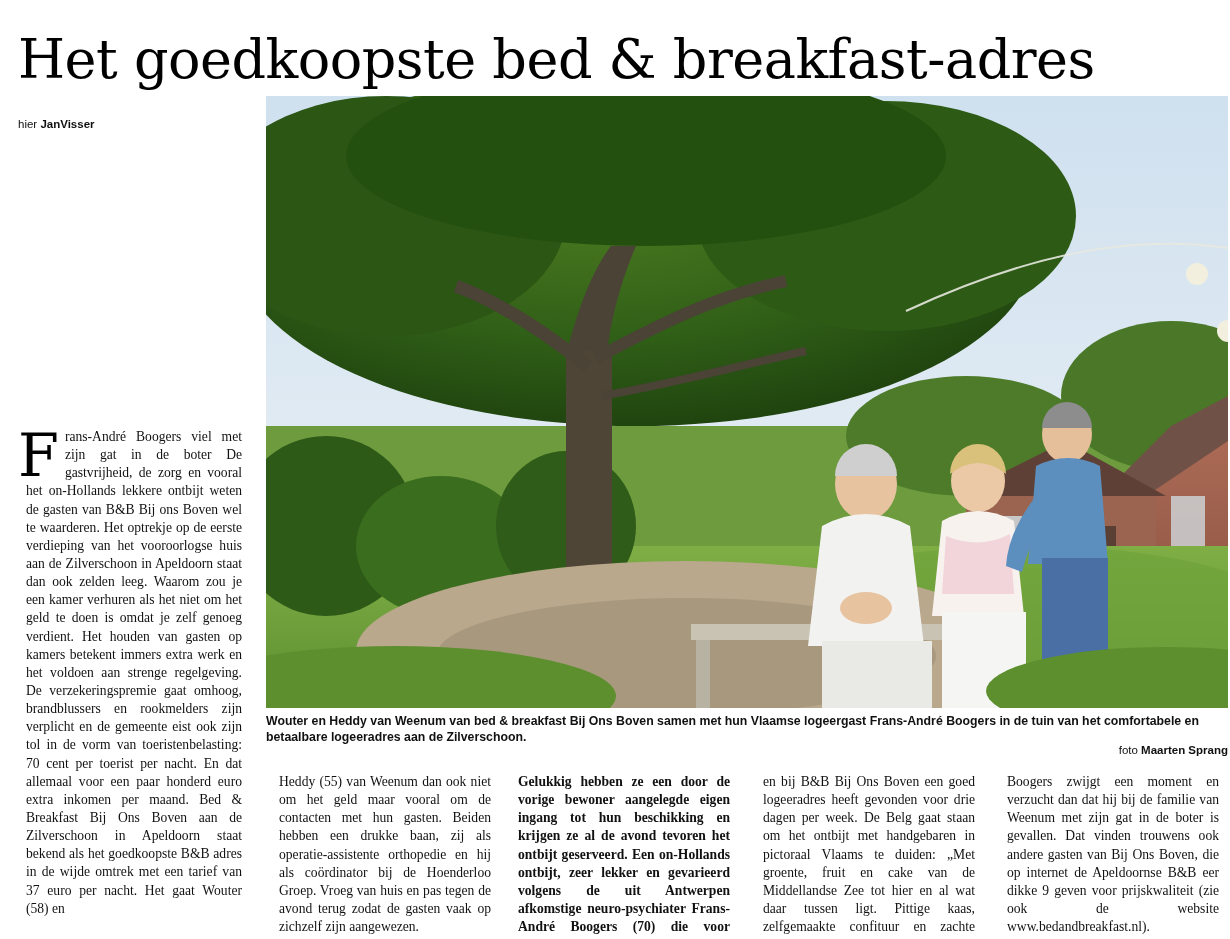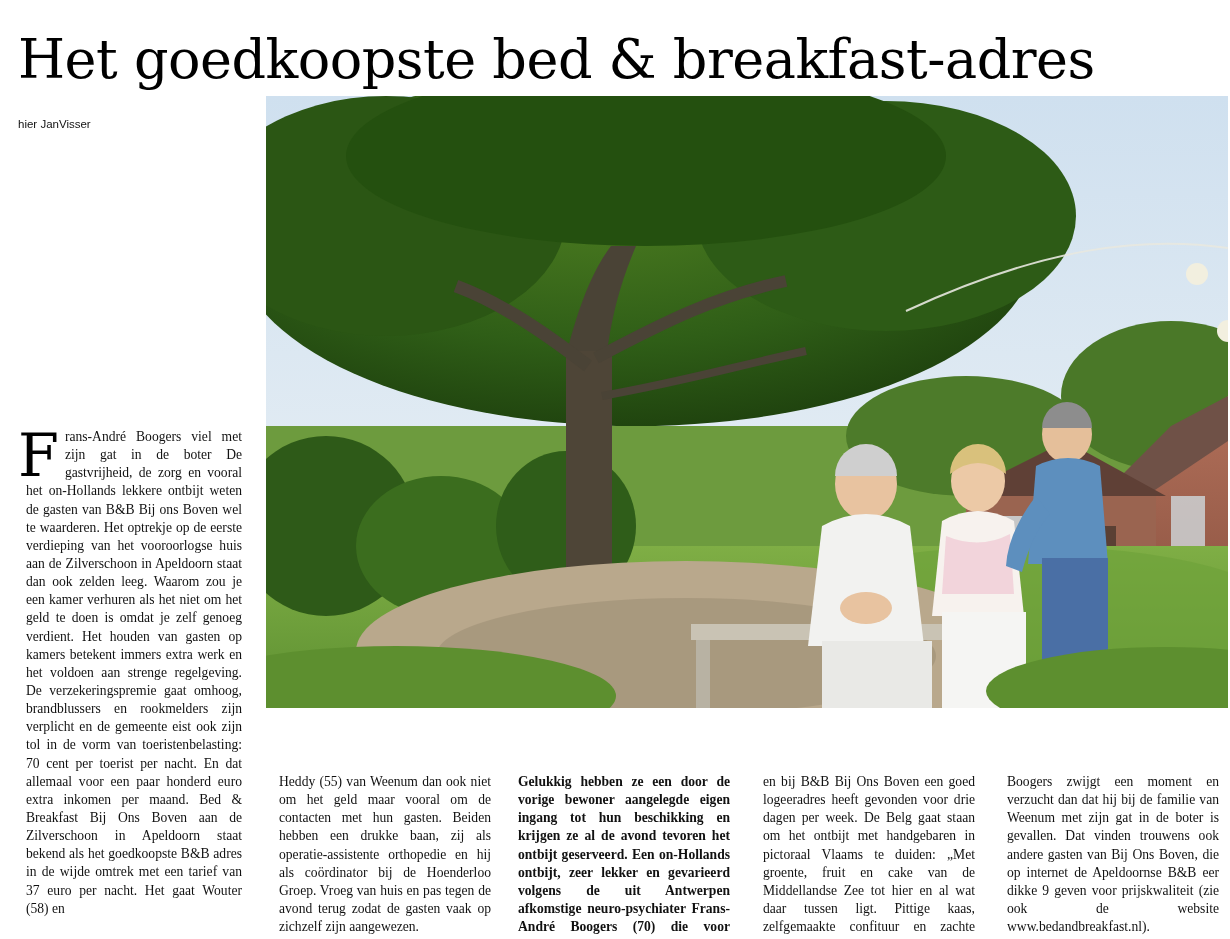--- a/index.html
+++ b/index.html
@@ -50,21 +50,21 @@
     line-height: 1.50;
     color: #111;
     margin: 0;
   }
   .byline {
     margin-top: 22px;
     font-family: "Liberation Sans", sans-serif;
     font-size: 11.5px;
     color: #111;
   }
-  .byline b { font-weight: 400; }
+  .byline b { font-weight: 700; }
 
   
   .col {
     position: absolute;
     font-family: "Liberation Serif", serif;
     font-size: 13.6px;
     line-height: 1.335;
     color: #111;
     text-align: justify;
   }
@@ -233,20 +233,25 @@
         <path d="M770,370 q32,-16 64,0 l8,98 l-80,0 z" fill="#5d8fbe"></path>
         <rect x="776" y="462" width="66" height="150" fill="#4a6fa5"></rect>
         <path d="M770,400 q-28,36 -30,70 l16,6 q10,-38 28,-58 z" fill="#5d8fbe"></path>
       </g>
 
       <ellipse cx="130" cy="600" rx="220" ry="50" fill="#5d8f2f"></ellipse>
       <ellipse cx="900" cy="595" rx="180" ry="44" fill="#5d8f2f"></ellipse>
     </svg>
   </div>
 
+  <div class="caption">Wouter en Heddy van Weenum van bed &amp; breakfast Bij Ons Boven samen met hun Vlaamse logeergast Frans-André Boogers in de tuin van het comfortabele en betaalbare logeeradres aan de Zilverschoon.</div>
+  <div class="credit">
+    <span class="lbl">foto</span>
+    <span class="nm">Maarten Sprang</span>
+  </div>
 
   <div class="col" id="col-1">
     <div class="dropcap-wrap">
       <span class="dropcap">F</span>
       <p>rans-André Boogers viel met zijn gat in de boter De gastvrijheid, de zorg en vooral het on-Hollands lekkere ontbijt weten de gasten van B&amp;B Bij ons Boven wel te waarderen. Het optrekje op de eerste verdieping van het vooroorlogse huis aan de Zilverschoon in Apeldoorn staat dan ook zelden leeg. Waarom zou je een kamer verhuren als het niet om het geld te doen is omdat je zelf genoeg verdient. Het houden van gasten op kamers betekent immers extra werk en het voldoen aan strenge regelgeving. De verzekeringspremie gaat omhoog, brandblussers en rookmelders zijn verplicht en de gemeente eist ook zijn tol in de vorm van toeristenbelasting: 70 cent per toerist per nacht. En dat allemaal voor een paar honderd euro extra inkomen per maand. Bed &amp; Breakfast Bij Ons Boven aan de Zilverschoon in Apeldoorn staat bekend als het goedkoopste B&amp;B adres in de wijde omtrek met een tarief van 37 euro per nacht. Het gaat Wouter (58) en</p>
     </div>
   </div>
 
   <div class="col" id="col-2">
     <p>Heddy (55) van Weenum dan ook niet om het geld maar vooral om de contacten met hun gasten. Beiden hebben een drukke baan, zij als operatie-assistente orthopedie en hij als coördinator bij de Hoenderloo Groep. Vroeg van huis en pas tegen de avond terug zodat de gasten vaak op zichzelf zijn aangewezen.</p>

